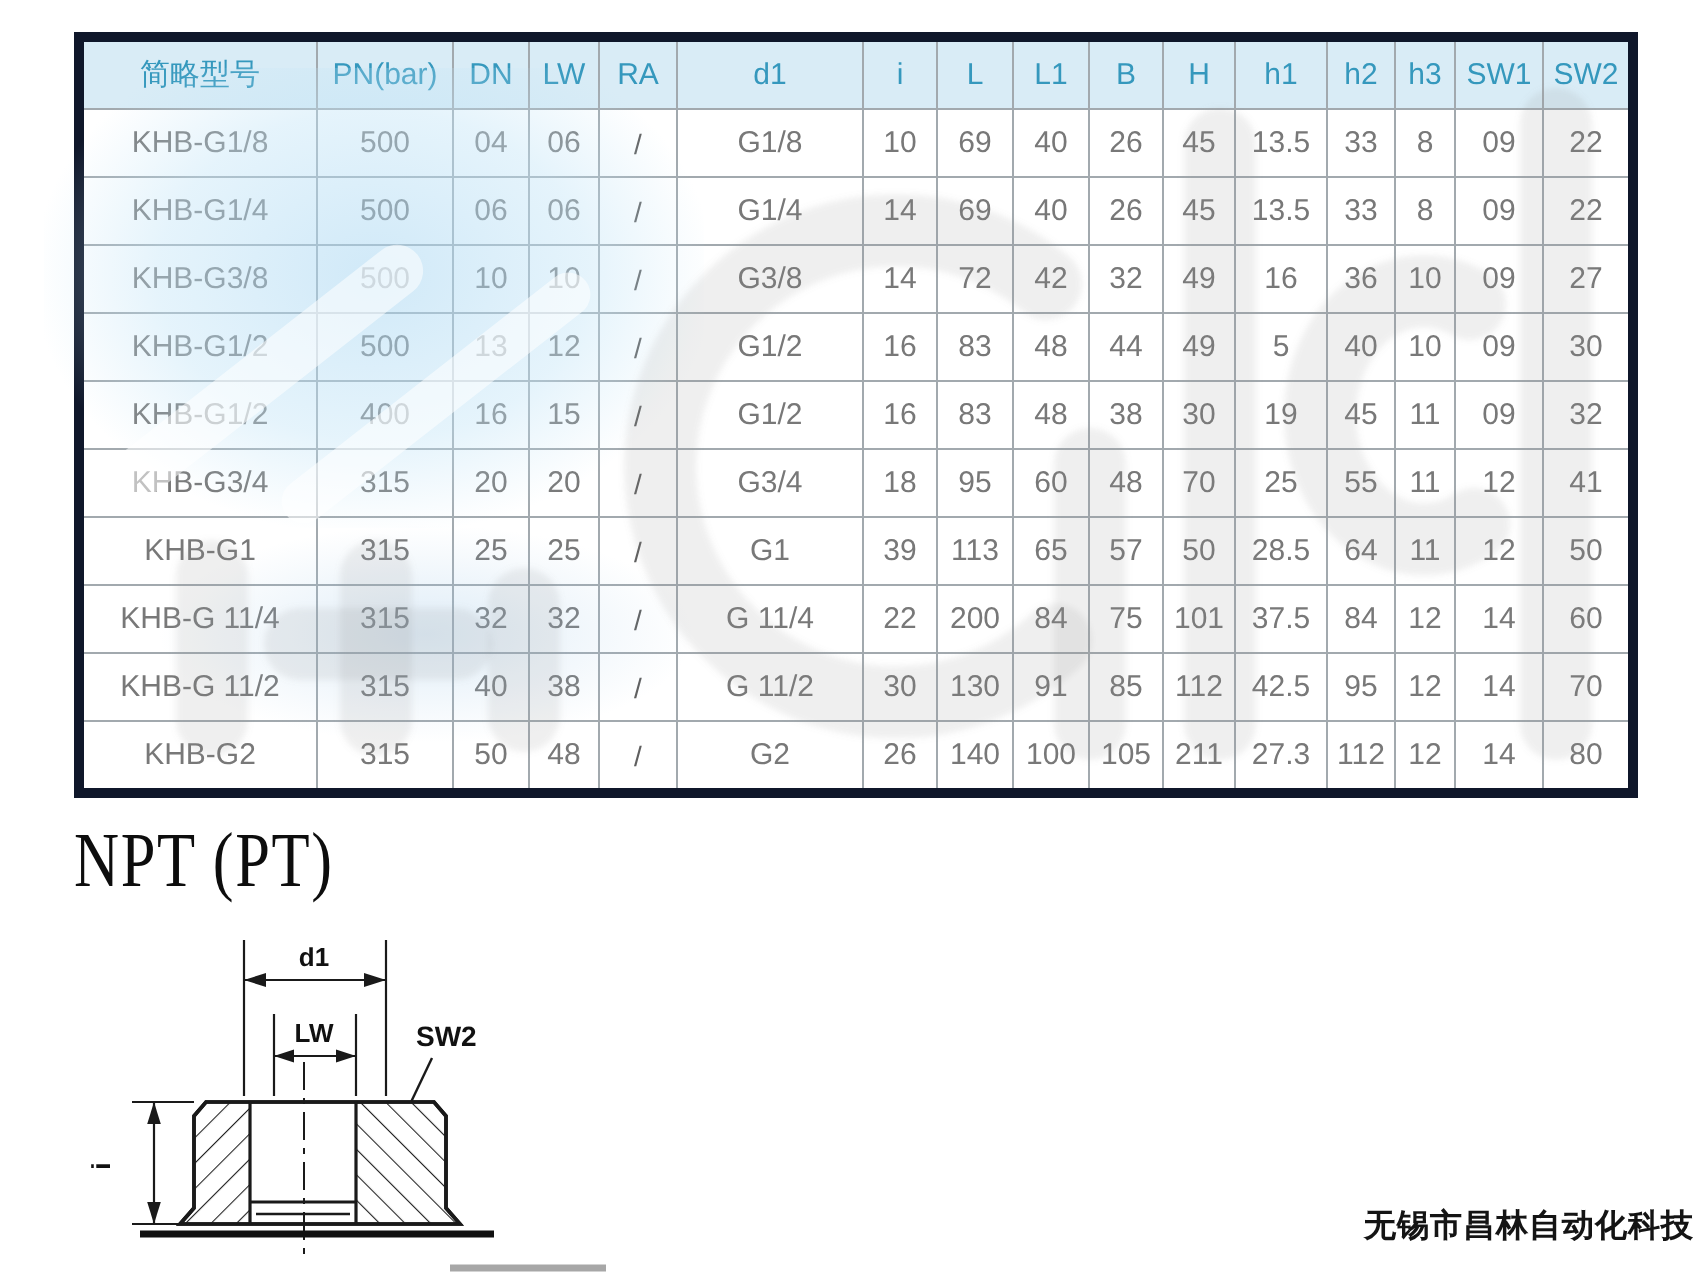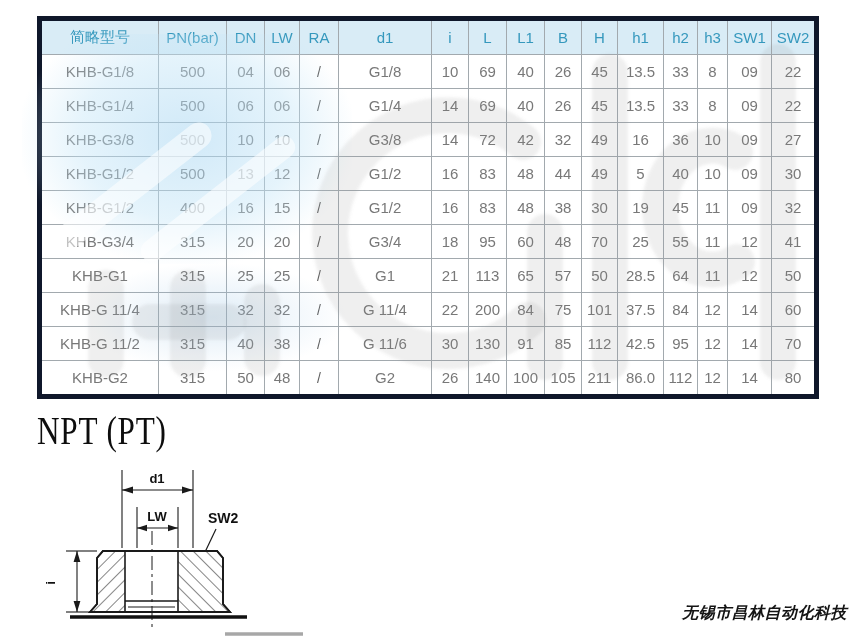--- a/index.html
+++ b/index.html
@@ -55,21 +55,20 @@
   .drawing{position:absolute; left:20px; top:455px; z-index:1;}
   .drawing text{
     font-family:"Liberation Sans", sans-serif; font-weight:bold;
     font-size:13px; fill:#111111;
   }
   
   .footer-company{
     position:absolute; left:682px; top:603px; z-index:4;
     font-size:16px; font-weight:bold; color:#141414; letter-spacing:0.5px;
     white-space:nowrap;
-    font-style:italic;
   }
 </style>
 </head>
 <body>
 
 <div class="page">
 
   <div class="spec-table-wrap">
     <table class="spec">
       <colgroup>
@@ -219,21 +218,21 @@
             <td>12</td>
             <td>41</td>
           </tr>
           <tr>
             <td>KHB-G1</td>
             <td>315</td>
             <td>25</td>
             <td>25</td>
             <td class="ra-cell">/</td>
             <td>G1</td>
-            <td>21</td>
+            <td>39</td>
             <td>113</td>
             <td>65</td>
             <td>57</td>
             <td>50</td>
             <td>28.5</td>
             <td>64</td>
             <td>11</td>
             <td>12</td>
             <td>50</td>
           </tr>
@@ -254,21 +253,21 @@
             <td>12</td>
             <td>14</td>
             <td>60</td>
           </tr>
           <tr>
             <td>KHB-G 11/2</td>
             <td>315</td>
             <td>40</td>
             <td>38</td>
             <td class="ra-cell">/</td>
-            <td>G 11/6</td>
+            <td>G 11/2</td>
             <td>30</td>
             <td>130</td>
             <td>91</td>
             <td>85</td>
             <td>112</td>
             <td>42.5</td>
             <td>95</td>
             <td>12</td>
             <td>14</td>
             <td>70</td>
@@ -278,21 +277,21 @@
             <td>315</td>
             <td>50</td>
             <td>48</td>
             <td class="ra-cell">/</td>
             <td>G2</td>
             <td>26</td>
             <td>140</td>
             <td>100</td>
             <td>105</td>
             <td>211</td>
-            <td>86.0</td>
+            <td>27.3</td>
             <td>112</td>
             <td>12</td>
             <td>14</td>
             <td>80</td>
           </tr>
         </tbody>
     </table>
   </div>
 
   <div class="wm wm-blue-main">

